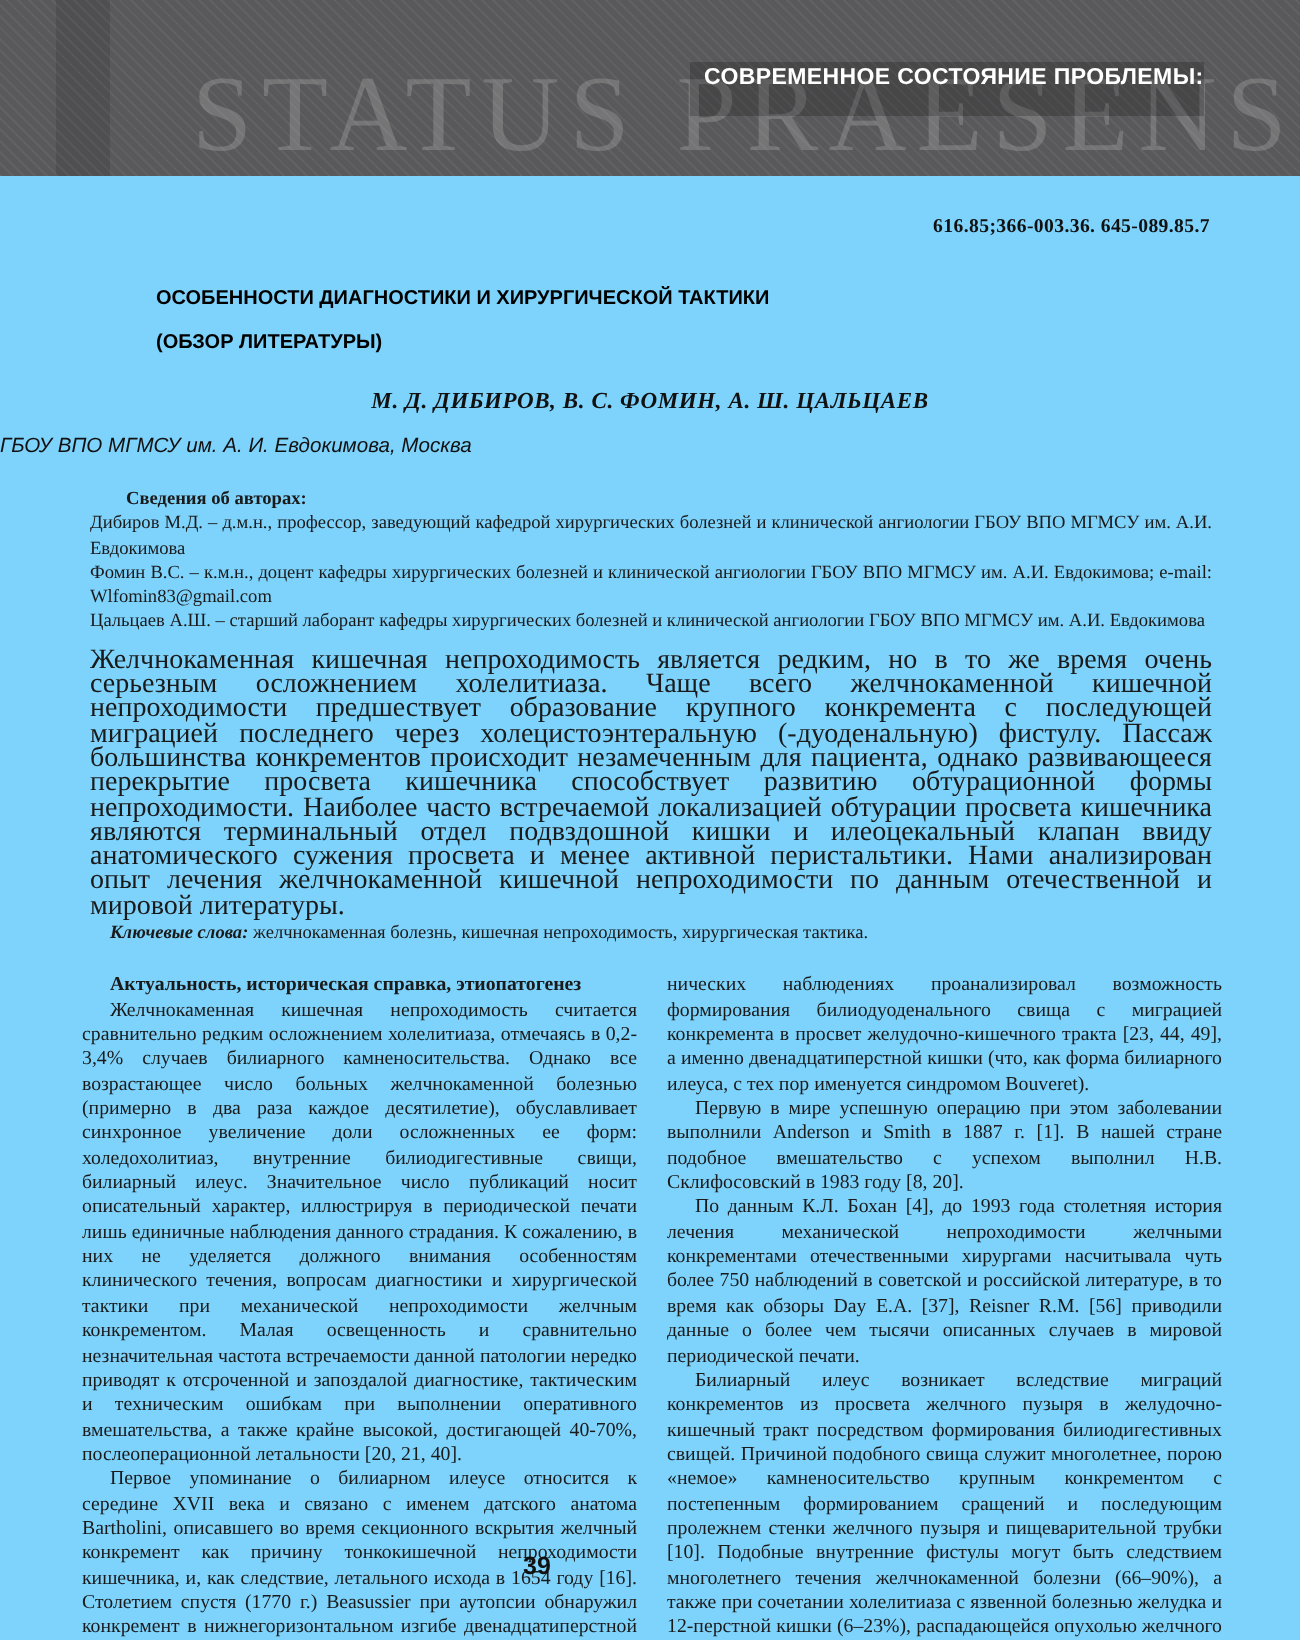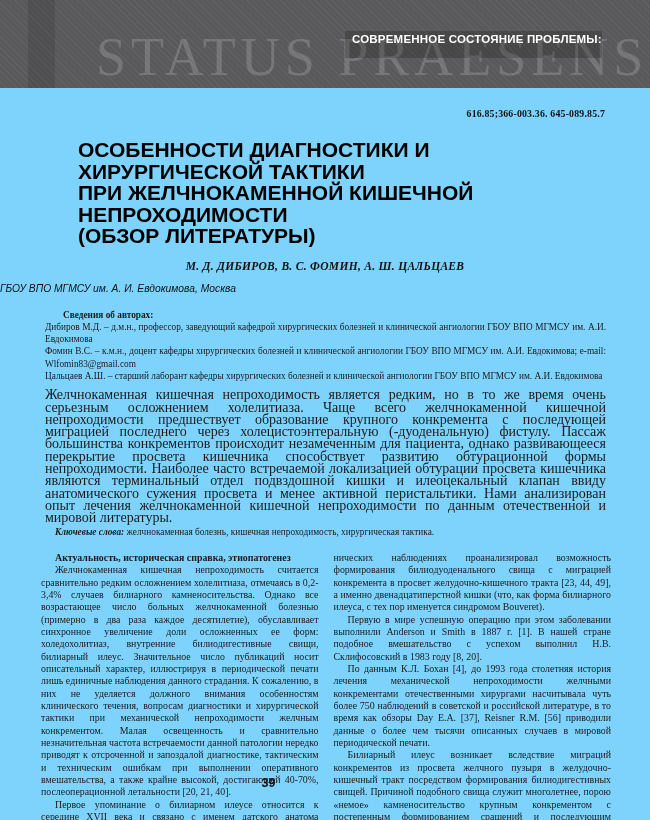--- a/index.html
+++ b/index.html
@@ -32,21 +32,21 @@
     line-height:12.5px;color:#ffffff;letter-spacing:0.2px;
   }
   
   .udc{
     margin:20px 45px 0 0;text-align:right;
     font-weight:bold;font-size:9.8px;letter-spacing:0.2px;color:#111;
   }
   .title{
     margin:20px 60px 0 78px;
     font-family:"Liberation Sans",sans-serif;font-weight:bold;
-    font-size:21px;line-height:21.5px;color:#000;
+    font-size:10px;line-height:21.5px;color:#000;
   }
   .authors{
     margin-top:13px;text-align:center;
     font-weight:bold;font-style:italic;font-size:11.5px;letter-spacing:0.3px;color:#111;
   }
   .affiliation{
     margin-top:11px;
     font-family:"Liberation Sans",sans-serif;font-style:italic;font-size:10.3px;color:#111;
   }
   
@@ -89,21 +89,20 @@
     <div class="watermark">STATUS PRAESENS</div>
     <div class="section-box">
       <div class="line">СОВРЕМЕННОЕ СОСТОЯНИЕ ПРОБЛЕМЫ:</div>
     </div>
   </div>
 
   <div class="udc">616.85;366-003.36. 645-089.85.7</div>
 
   <div class="title">
     <div>ОСОБЕННОСТИ ДИАГНОСТИКИ И ХИРУРГИЧЕСКОЙ ТАКТИКИ</div>
-    <div>ПРИ ЖЕЛЧНОКАМЕННОЙ КИШЕЧНОЙ НЕПРОХОДИМОСТИ</div>
     <div>(ОБЗОР ЛИТЕРАТУРЫ)</div>
   </div>
 
   <div class="authors">М. Д. ДИБИРОВ, В. С. ФОМИН, А. Ш. ЦАЛЬЦАЕВ</div>
   <div class="affiliation">ГБОУ ВПО МГМСУ им. А. И. Евдокимова, Москва</div>
 
   <div class="info">
     <div class="heading">Сведения об авторах:</div>
     <div class="entry"><span class="name">Дибиров М.Д.</span><span> – д.м.н., профессор, заведующий кафедрой хирургических болезней и клинической ангиологии ГБОУ ВПО МГМСУ им. А.И. Евдокимова</span></div>
     <div class="entry"><span class="name">Фомин В.С.</span><span> – к.м.н., доцент кафедры хирургических болезней и клинической ангиологии ГБОУ ВПО МГМСУ им. А.И. Евдокимова; e-mail: Wlfomin83@gmail.com</span></div>

